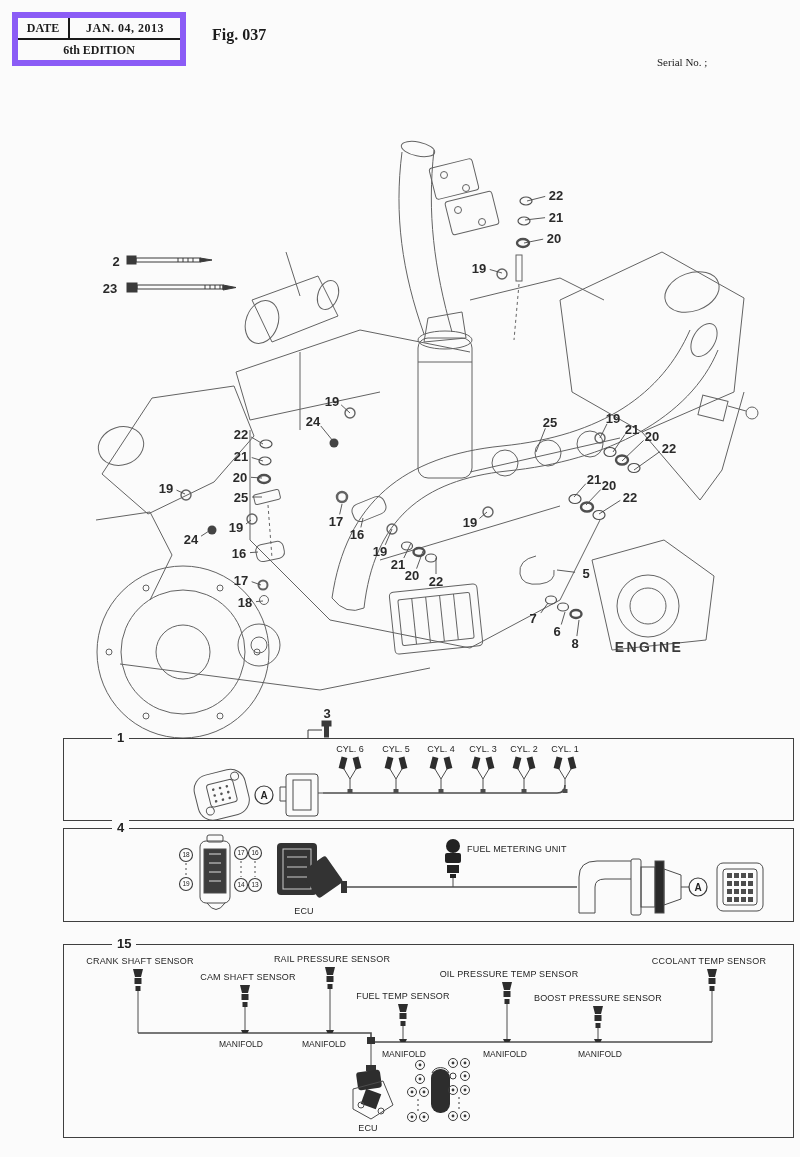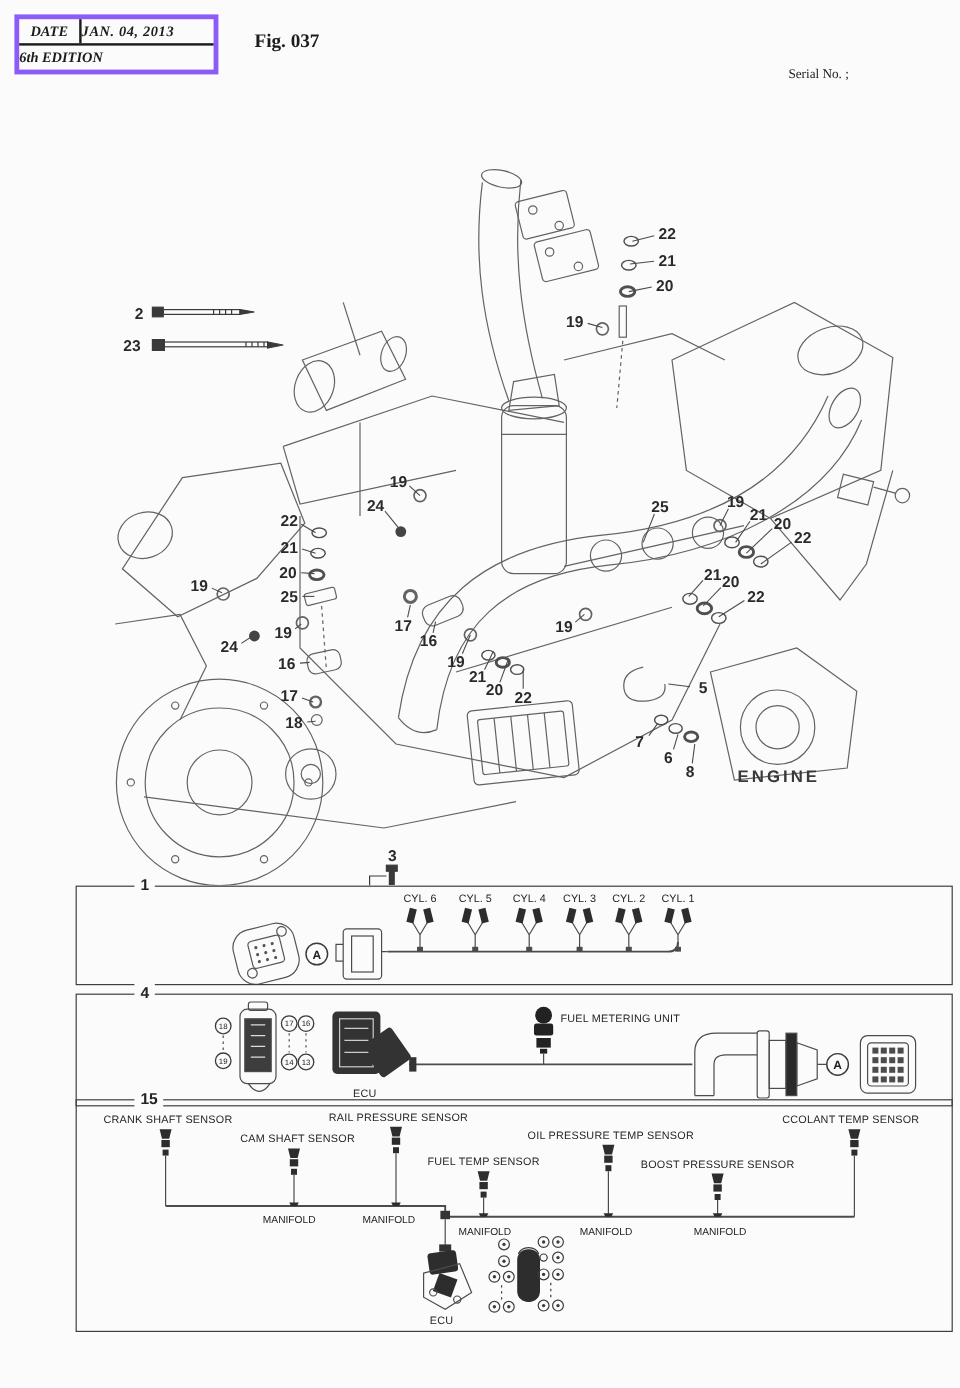--- a/index.html
+++ b/index.html
@@ -1,25 +1,25 @@
 <!DOCTYPE html>
 <html><head>
 <meta charset="utf-8">
 <style>
   html,body{margin:0;padding:0;background:#e8e8e8;}
   .page{position:relative;width:800px;height:1157px;background:#fbfbfb;overflow:hidden;
         font-family:"Liberation Sans",sans-serif;color:#1c1c1c;}
   .serif{font-family:"Liberation Serif",serif;}
   
-  .date-table{position:absolute;left:12px;top:12px;width:162px;border:4px solid #8b5cf6;
-              font-family:"Liberation Serif",serif;font-weight:bold;font-size:12px;background:#fbfbfb;font-style:italic;}
+  .date-table{position:absolute;left:12px;top:12px;width:162px;border:6px solid #8b5cf6;
+              font-family:"Liberation Serif",serif;font-weight:bold;font-size:12px;background:#fbfbfb;}
   .date-row{display:flex;border-bottom:2px solid #1a1a1a;height:20px;line-height:20px;}
   .date-cell-l{width:50px;text-align:center;border-right:2px solid #1a1a1a;}
-  .date-cell-r{flex:1;letter-spacing:0.5px;}
-  .edition-row{height:20px;line-height:20px;text-align:left;}
+  .date-cell-r{flex:1;text-align:center;letter-spacing:0.5px;}
+  .edition-row{height:20px;line-height:20px;text-align:center;}
   .fig-no{position:absolute;left:212px;top:26px;font-size:16px;font-weight:bold;}
   .main-title{position:absolute;left:313px;top:8px;font-size:18px;font-weight:bold;line-height:25px;}
   .serial-no{position:absolute;left:657px;top:56px;font-size:11px;font-weight:normal;}
   
   svg{position:absolute;left:0;top:0;}
   .engine-svg{left:0;top:0;}
   
   .pbox{position:absolute;left:63px;width:729px;border:1.5px solid #3f3f3f;background:transparent;}
   .pbox-num{position:absolute;left:48px;top:-9px;padding:0 5px;background:#fbfbfb;
             font-size:13px;font-weight:600;color:#222;}
@@ -477,21 +477,21 @@
             <rect x="733" y="896" width="5" height="5"></rect>
             <rect x="740" y="896" width="5" height="5"></rect>
             <rect x="747" y="896" width="5" height="5"></rect>
         </g>
       </g>
 
       <rect x="340" y="880" width="6" height="12" fill="#333"></rect>
     </svg>
   </div>
 
-  <div class="pbox" style="top:916px;height:192px;text-align:right;">
+  <div class="pbox" style="top:944px;height:192px;text-align:right;">
     <span class="pbox-num">15</span>
     <svg width="729" height="192" viewBox="63 932 729 192">
       <path d="M137,1020 H370 V1029 H711" stroke="#4c4c4c" fill="none" stroke-width="1.6"></path>
       <rect x="366" y="1024" width="8" height="7" fill="#333"></rect>
       <line x1="370" y1="1031" x2="370" y2="1056" stroke="#4c4c4c"></line>
       <rect x="365" y="1052" width="10" height="6" fill="#333"></rect>
       <g id="sensor-layer">
           <g>
             <text x="139" y="951" text-anchor="middle" font-size="9" fill="#1f1f1f" letter-spacing="0.2">CRANK SHAFT SENSOR</text>
             <path d="M132,956 h10 l-2,8 h-6 z" fill="#2d2d2d"></path>

